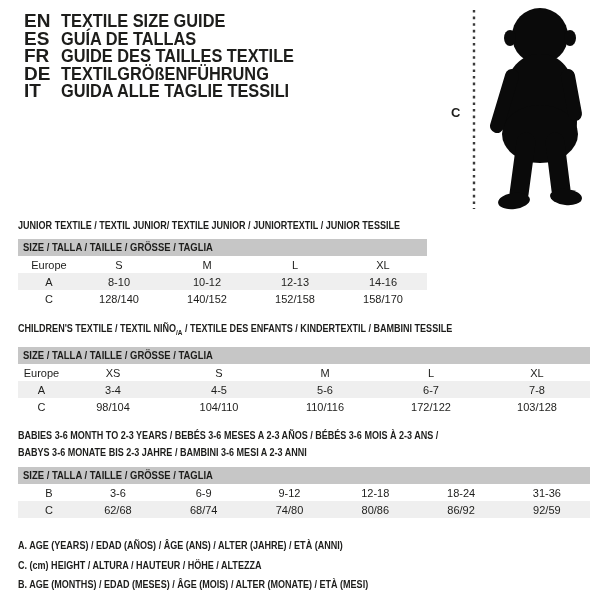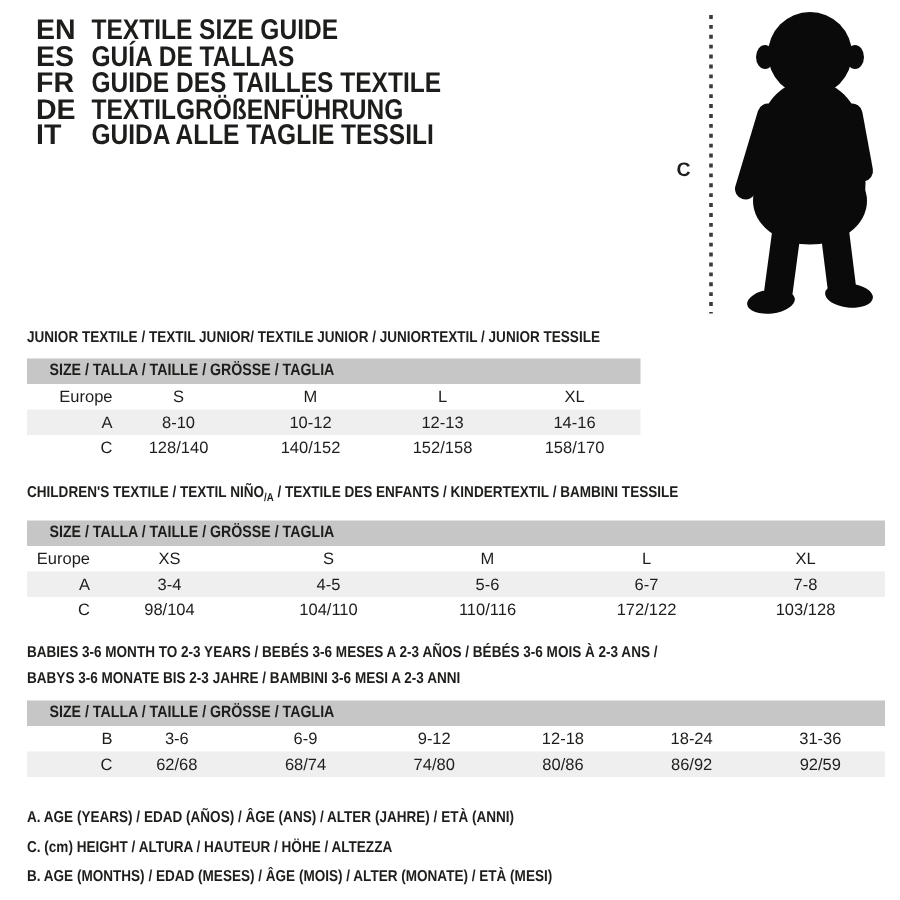--- a/index.html
+++ b/index.html
@@ -24,25 +24,25 @@
   .measure-label { left:451px; top:105px; font-size:13px; font-weight:bold; }
 
   
   .tbl-title { font-size:10.5px; font-weight:bold; line-height:16.5px; white-space:nowrap; }
   .sub { font-size:7.5px; vertical-align:sub; }
 
   
   .size-table { left:18px; }
   .hdr-bar {
     background:#c6c6c6; height:17px; line-height:17px;
-    font-size:11px; font-weight:bold; padding-left:15px; box-sizing:border-box;
+    font-size:11px; font-weight:bold; padding-left:5px; box-sizing:border-box;
   }
   .t-row { display:grid; height:17px; align-items:center; font-size:11px; font-weight:400; }
   .t-row.alt { background:#efefef; }
-  .t-row .lbl { text-align:right; padding-left:5px; }
+  .t-row .lbl { text-align:center; padding-left:5px; }
   .t-row .val { text-align:center; }
   .t1 .t-row { grid-template-columns:57px repeat(4, 88px); }
   .t2 .t-row { grid-template-columns:42px repeat(5, 106px); }
   .t3 .t-row { grid-template-columns:57px repeat(6, 85.8px); }
 
   
   .notes { left:18px; top:536px; }
   .note-line { font-size:10.5px; font-weight:bold; line-height:19.5px; white-space:nowrap; }
 </style>
 </head>

